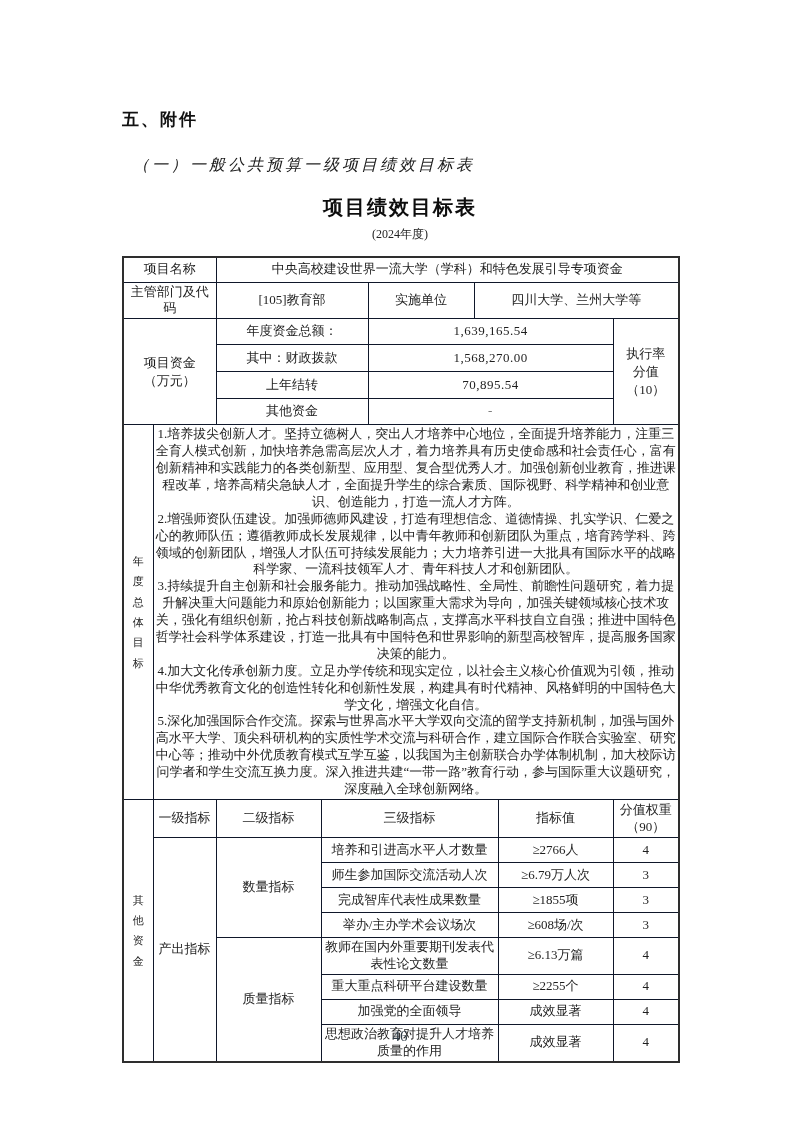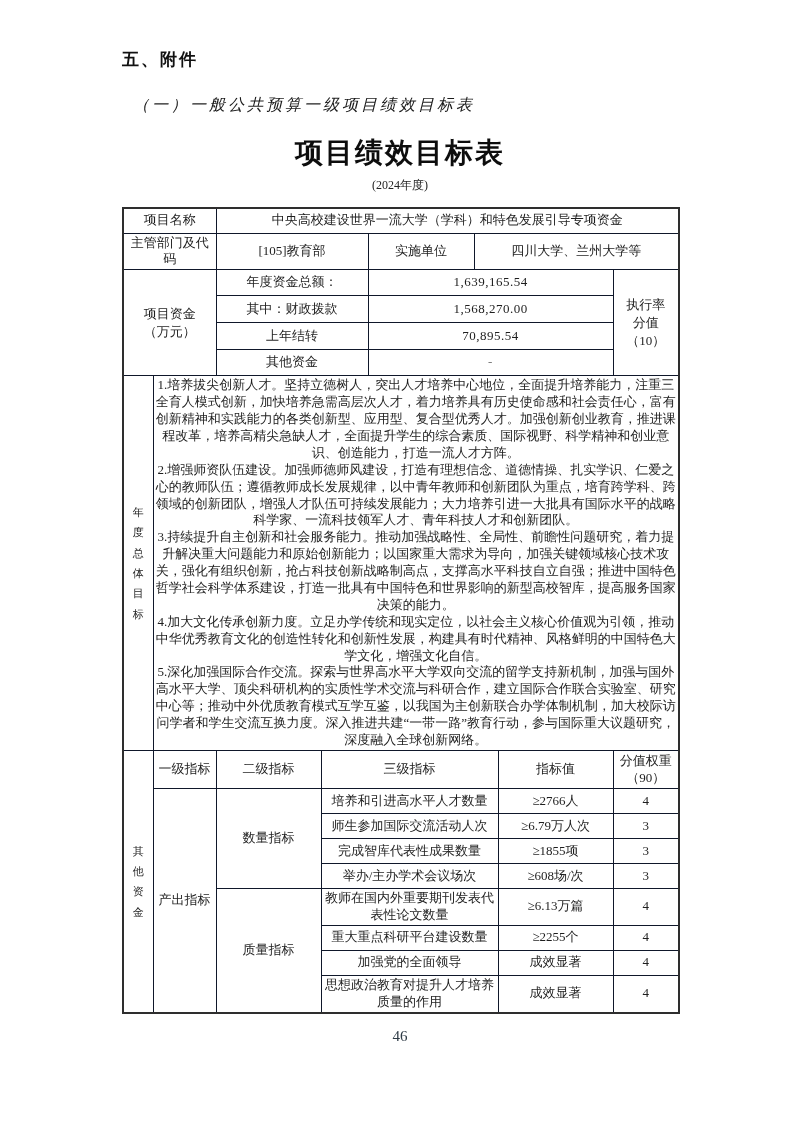--- a/index.html
+++ b/index.html
@@ -2,33 +2,33 @@
 <html><head>
 <meta charset="utf-8">
 <style>
   * { box-sizing: border-box; }
   html,body { margin:0; padding:0; background:#e9e9e9; }
   .page {
     width:800px; height:1131px; margin:0 auto; position:relative;
     background:#ffffff; overflow:hidden;
     font-family:"Liberation Serif","DejaVu Serif",serif; color:#1e1e1e;
   }
-  .content { padding-top:48px; }
+  .content { padding-top:108px; }
   .h-section {
     margin:0 0 0 122px; font-family:"Liberation Sans","DejaVu Sans",sans-serif;
     font-size:17px; font-weight:bold; letter-spacing:2px; color:#111;
   }
   .h-subsection {
     margin:24px 0 0 133px; font-size:16px; font-style:italic;
     letter-spacing:3px; color:#1a1a1a;
   }
   .h-title {
     margin:18px 0 0 0; text-align:center;
     font-family:"Liberation Sans","DejaVu Sans",sans-serif;
-    font-size:28px; font-weight:bold; letter-spacing:2px; color:#0d0d0d;
+    font-size:20px; font-weight:bold; letter-spacing:2px; color:#0d0d0d;
   }
   .h-subtitle { margin:5px 0 0 0; text-align:center; font-size:12px; color:#222; }
 
   table.main {
     width:556px; margin:13px 0 0 122px; border-collapse:collapse;
     table-layout:fixed; border:2px solid #2e2e2e;
   }
   table.main td {
     border:1px solid #0f172a; font-size:13px; text-align:center;
     vertical-align:middle; padding:1px 2px; overflow:hidden; line-height:1.3;

